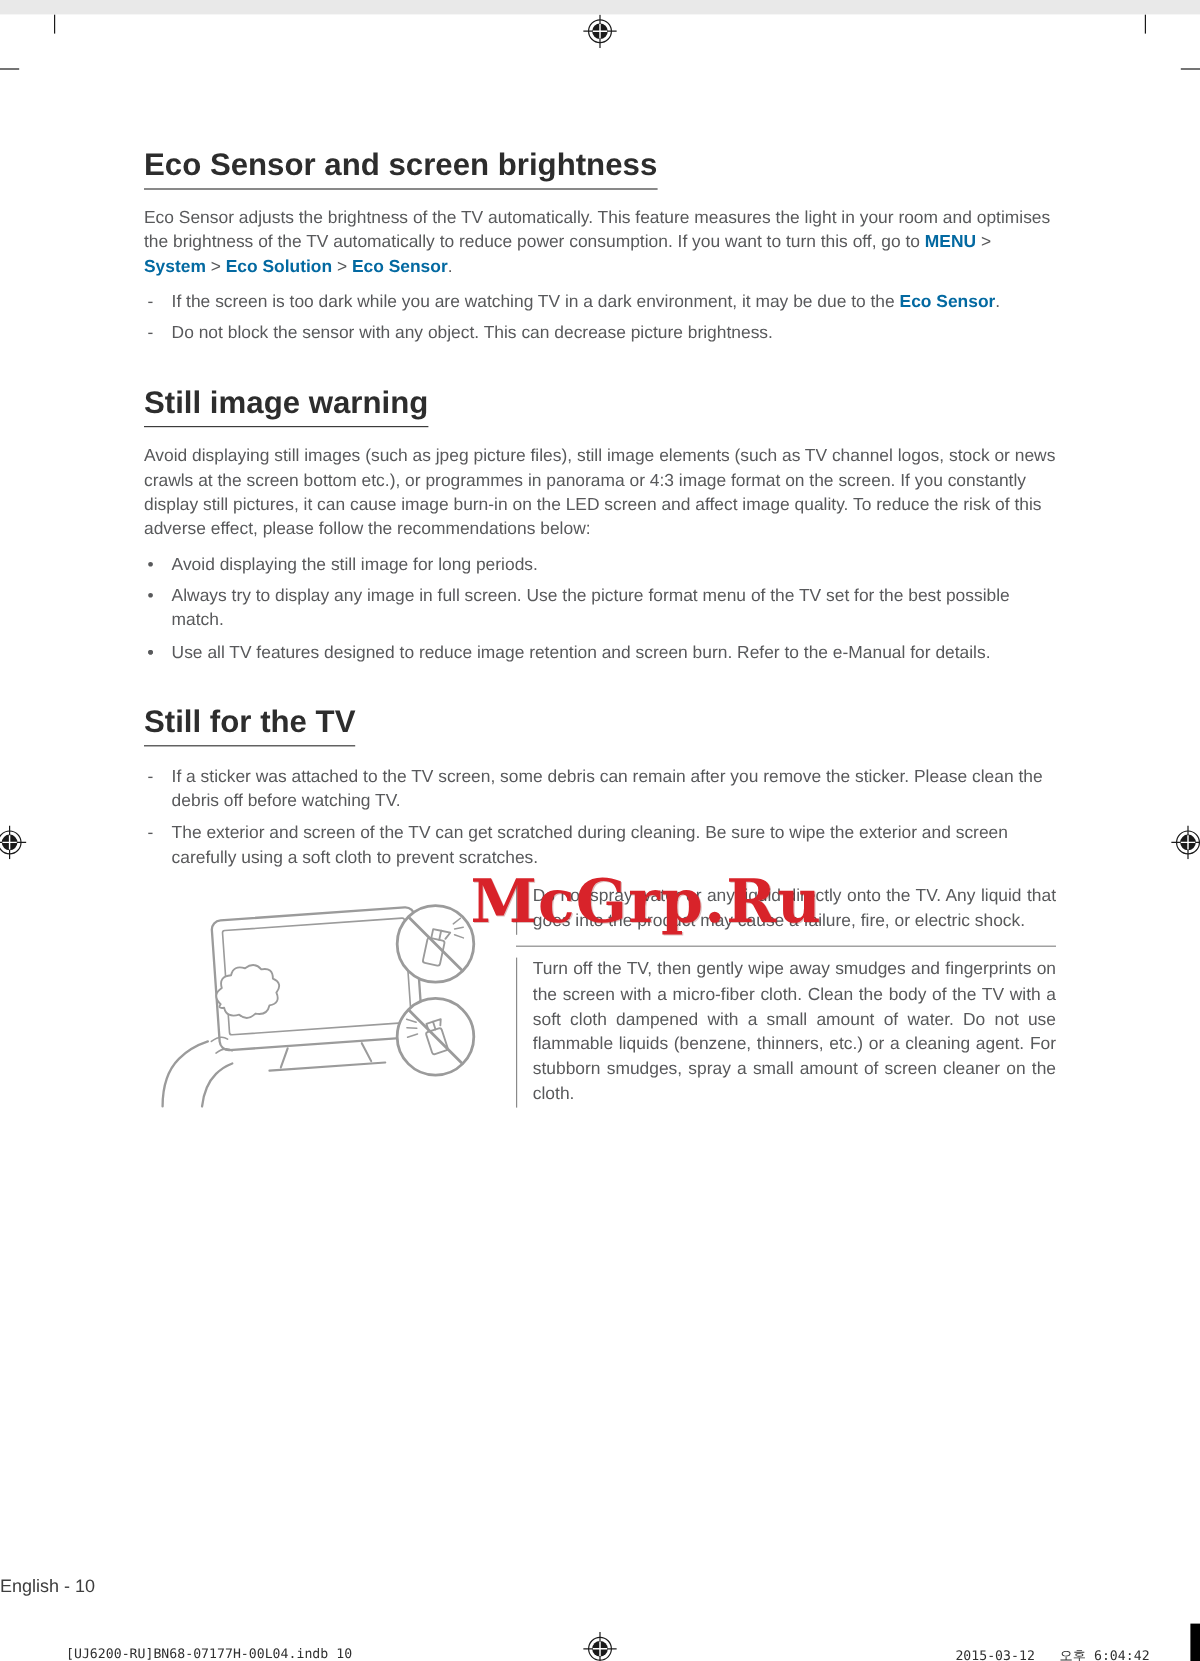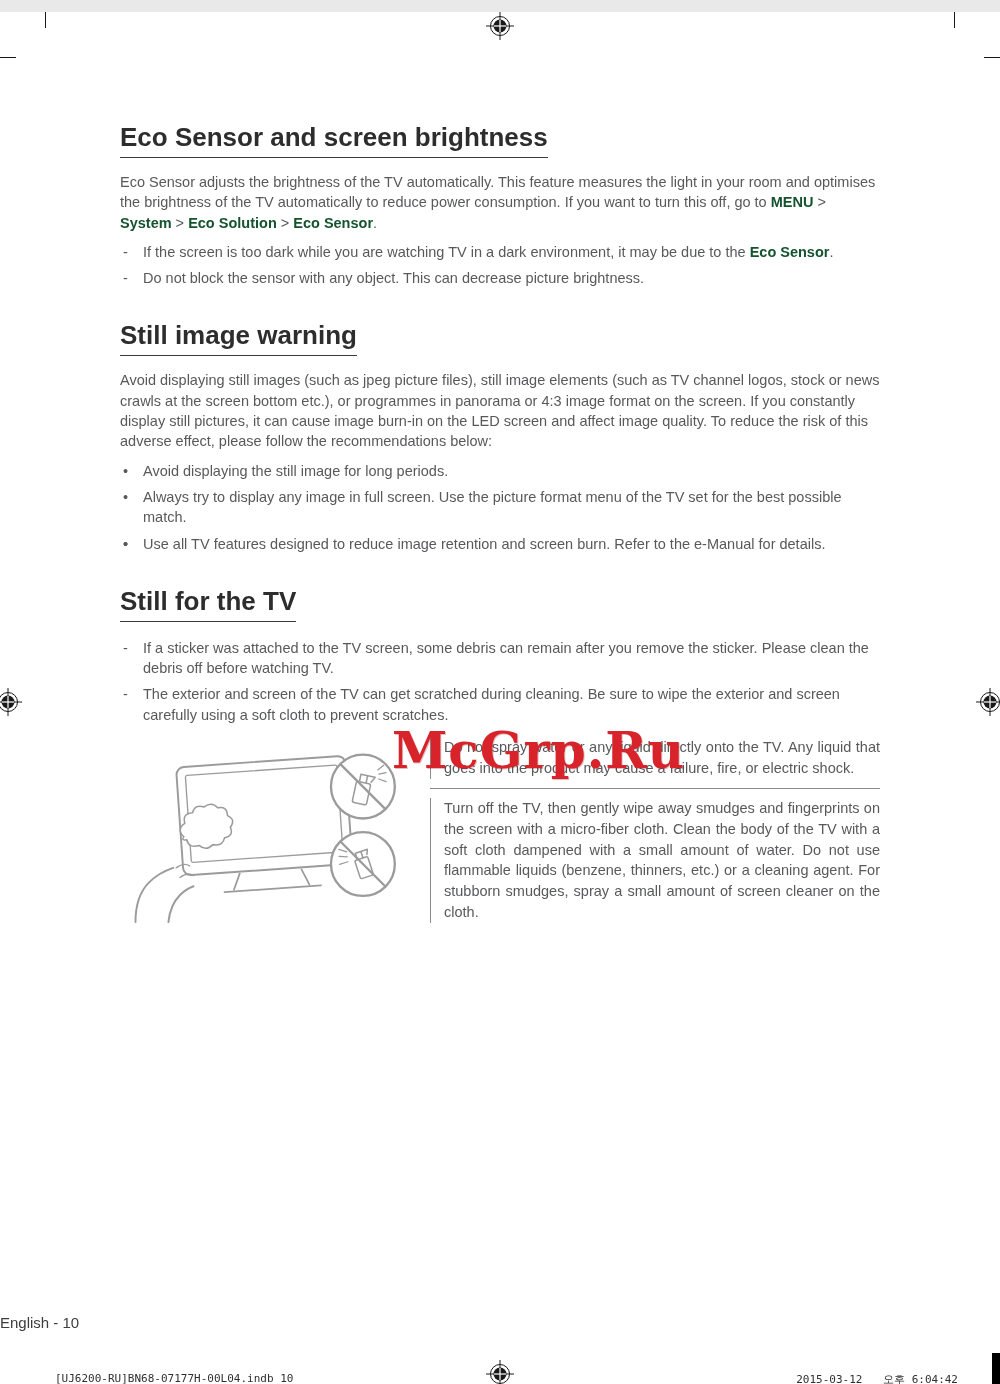--- a/index.html
+++ b/index.html
@@ -18,21 +18,21 @@
   
   .content { position:absolute; left:120px; top:110px; width:760px; }
   .section { margin-bottom:32px; }
   .section-title {
     display:inline-block;
     font-size:26px; font-weight:600; color:#2d2d2d;
     padding-bottom:4px; border-bottom:1px solid #3c3c3c;
     margin:0 0 14px 0; letter-spacing:0;
   }
   p.body { font-size:14.5px; line-height:1.4; margin:0 0 9px 0; }
-  .b { font-weight:bold; color:#14532d; }
+  .b { font-weight:bold; color:#0369a1; }
 
   .list { margin:2px 0 0 0; }
   .list .item { position:relative; padding-left:23px; margin-bottom:6px; font-size:14.5px; line-height:1.4; }
   .list .marker { position:absolute; left:3px; top:0; }
 
   
   .figure-row { display:flex; margin-top:12px; position:relative; }
   .figure { width:310px; flex:none; }
   .figure-svg { width:300px; height:185px; display:block; margin-top:4px; }
   .notes { flex:1; min-width:0; }

